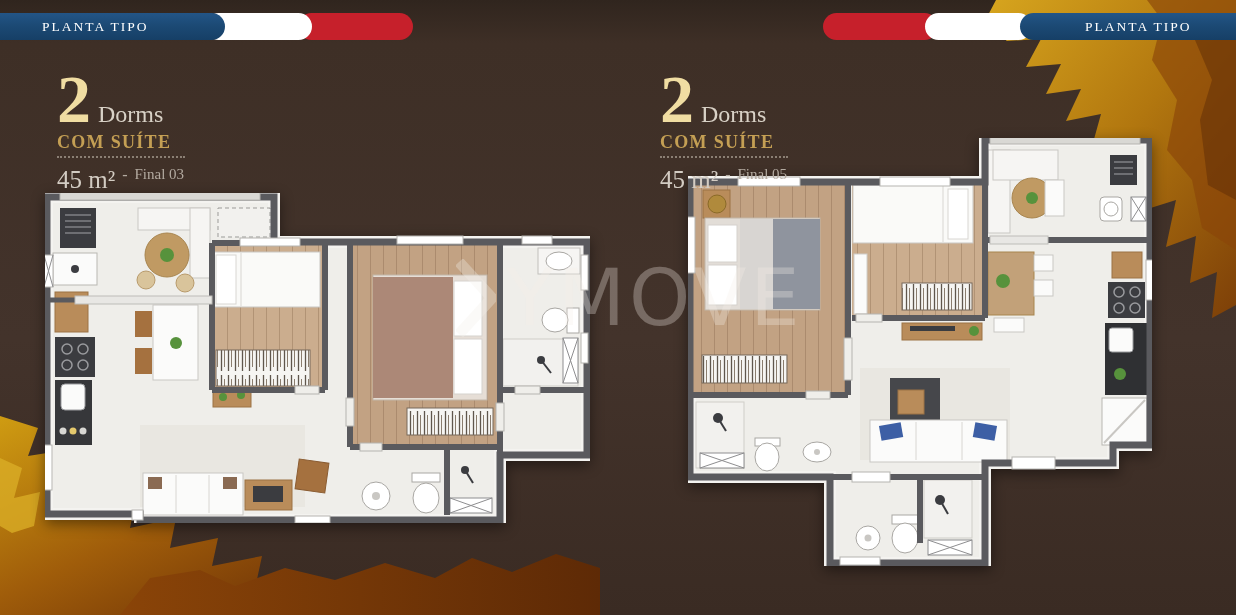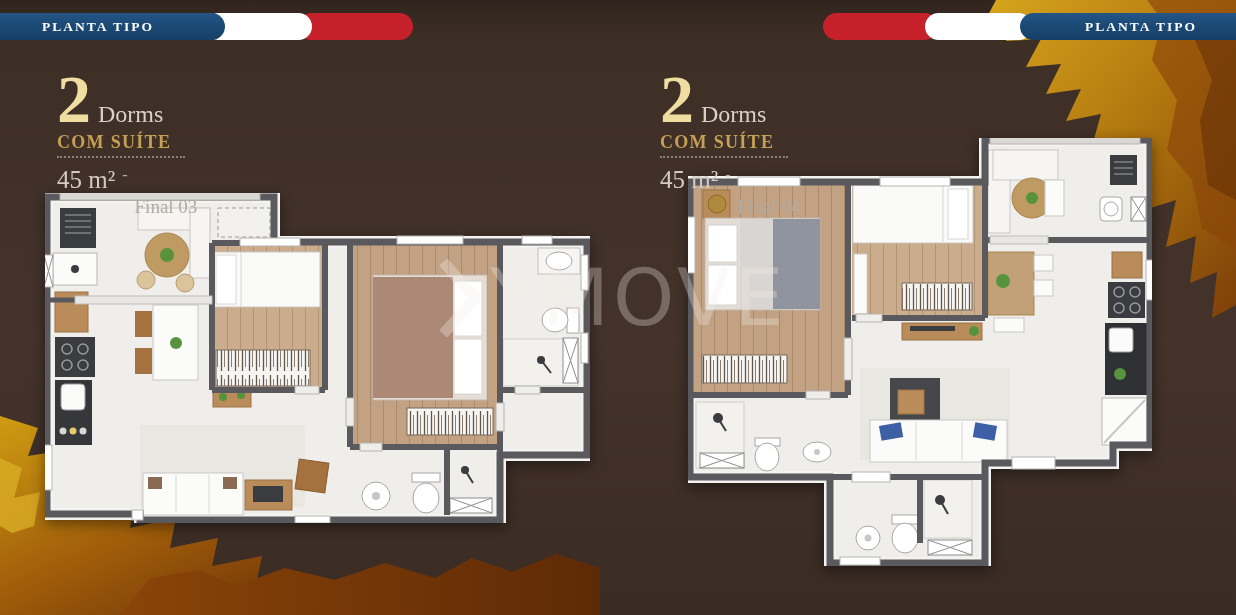--- a/index.html
+++ b/index.html
@@ -6,38 +6,38 @@
   .stage{position:relative;width:1236px;height:615px;overflow:hidden;
          background:linear-gradient(180deg,#30251e 0%,#3e2f26 7%,#43332b 55%,#3a2b23 100%);
          font-family:"Liberation Serif",serif;}
   
   .ribbon{position:absolute;top:13px;height:27px;z-index:6;}
   .ribbon .seg{position:absolute;top:0;height:27px;border-radius:14px;}
   .seg.red{background:#c6202b;}
   .seg.white{background:#ffffff;}
   .seg.blue{background:linear-gradient(180deg,#235587 0%,#1c4a75 45%,#163f66 100%);}
   .ribbon .lbl{position:absolute;top:0;height:27px;line-height:27px;color:#ffffff;
-      font-size:13.5px;font-weight:bold;letter-spacing:2px;white-space:nowrap;}
+      font-size:13.5px;font-weight:normal;letter-spacing:2px;white-space:nowrap;}
   
   .unit-header{position:absolute;top:74px;z-index:6;width:270px;}
   .uh-row{display:flex;align-items:baseline;}
   .uh-num{font-size:68px;line-height:50px;font-weight:bold;color:#f0dda2;}
   .uh-type{font-size:24px;color:#d8d1c6;margin-left:7px;}
   .uh-sub{font-size:18px;font-weight:bold;color:#c49f54;letter-spacing:1.3px;margin-top:4px;}
   .uh-dots{width:128px;border-bottom:2px dotted #8b7f74;margin:3px 0 8px 0;}
   .uh-area-row{display:flex;align-items:flex-start;}
   .uh-area{font-size:25px;color:#d3ccc3;}
   .uh-sep{font-size:16px;color:#b3aaa0;margin:0 7px;}
-  .uh-final{font-size:19px;color:#b3aaa0;margin-top:30px;}
+  .uh-final{font-size:15px;color:#b3aaa0;}
   
   .plan{position:absolute;z-index:4;filter:drop-shadow(0 4px 7px rgba(0,0,0,0.45));}
   
   .leaf{position:absolute;z-index:2;}
   
-  .watermark{position:absolute;left:440px;top:258px;z-index:7;display:flex;align-items:center;
+  .watermark{position:absolute;left:456px;top:258px;z-index:7;display:flex;align-items:center;
       pointer-events:none;}
   .wm-text{font-family:"DejaVu Sans",sans-serif;font-size:78px;line-height:80px;
       letter-spacing:4px;color:rgba(244,240,233,0.30);margin-left:10px;}
 </style>
 </head>
 <body>
 
 <div class="stage">
 
   <svg class="leaf" style="left:940px;top:0;" width="296" height="345" viewBox="0 0 296 345">
@@ -107,21 +107,21 @@
   <div class="unit-header" style="left:660px;">
     <div class="uh-row">
       <span class="uh-num">2</span>
       <span class="uh-type">Dorms</span>
     </div>
     <div class="uh-sub">COM SUÍTE</div>
     <div class="uh-dots"></div>
     <div class="uh-area-row">
       <span class="uh-area">45 m²</span>
       <span class="uh-sep">-</span>
-      <span class="uh-final">Final 04</span>
+      <span class="uh-final">Final 05</span>
     </div>
   </div>
 
   <svg class="plan" style="left:45px;top:193px;" width="545" height="330" viewBox="0 0 545 330">
     <defs>
       <pattern id="wrdA" width="7" height="36" patternUnits="userSpaceOnUse">
         <rect width="7" height="36" fill="#f6f5f2"></rect>
         <line x1="1.5" y1="2" x2="1.5" y2="34" stroke="#5f564c" stroke-width="1.3"></line>
         <line x1="4.5" y1="6" x2="4.5" y2="30" stroke="#8a7d6e" stroke-width="1"></line>
       </pattern>

